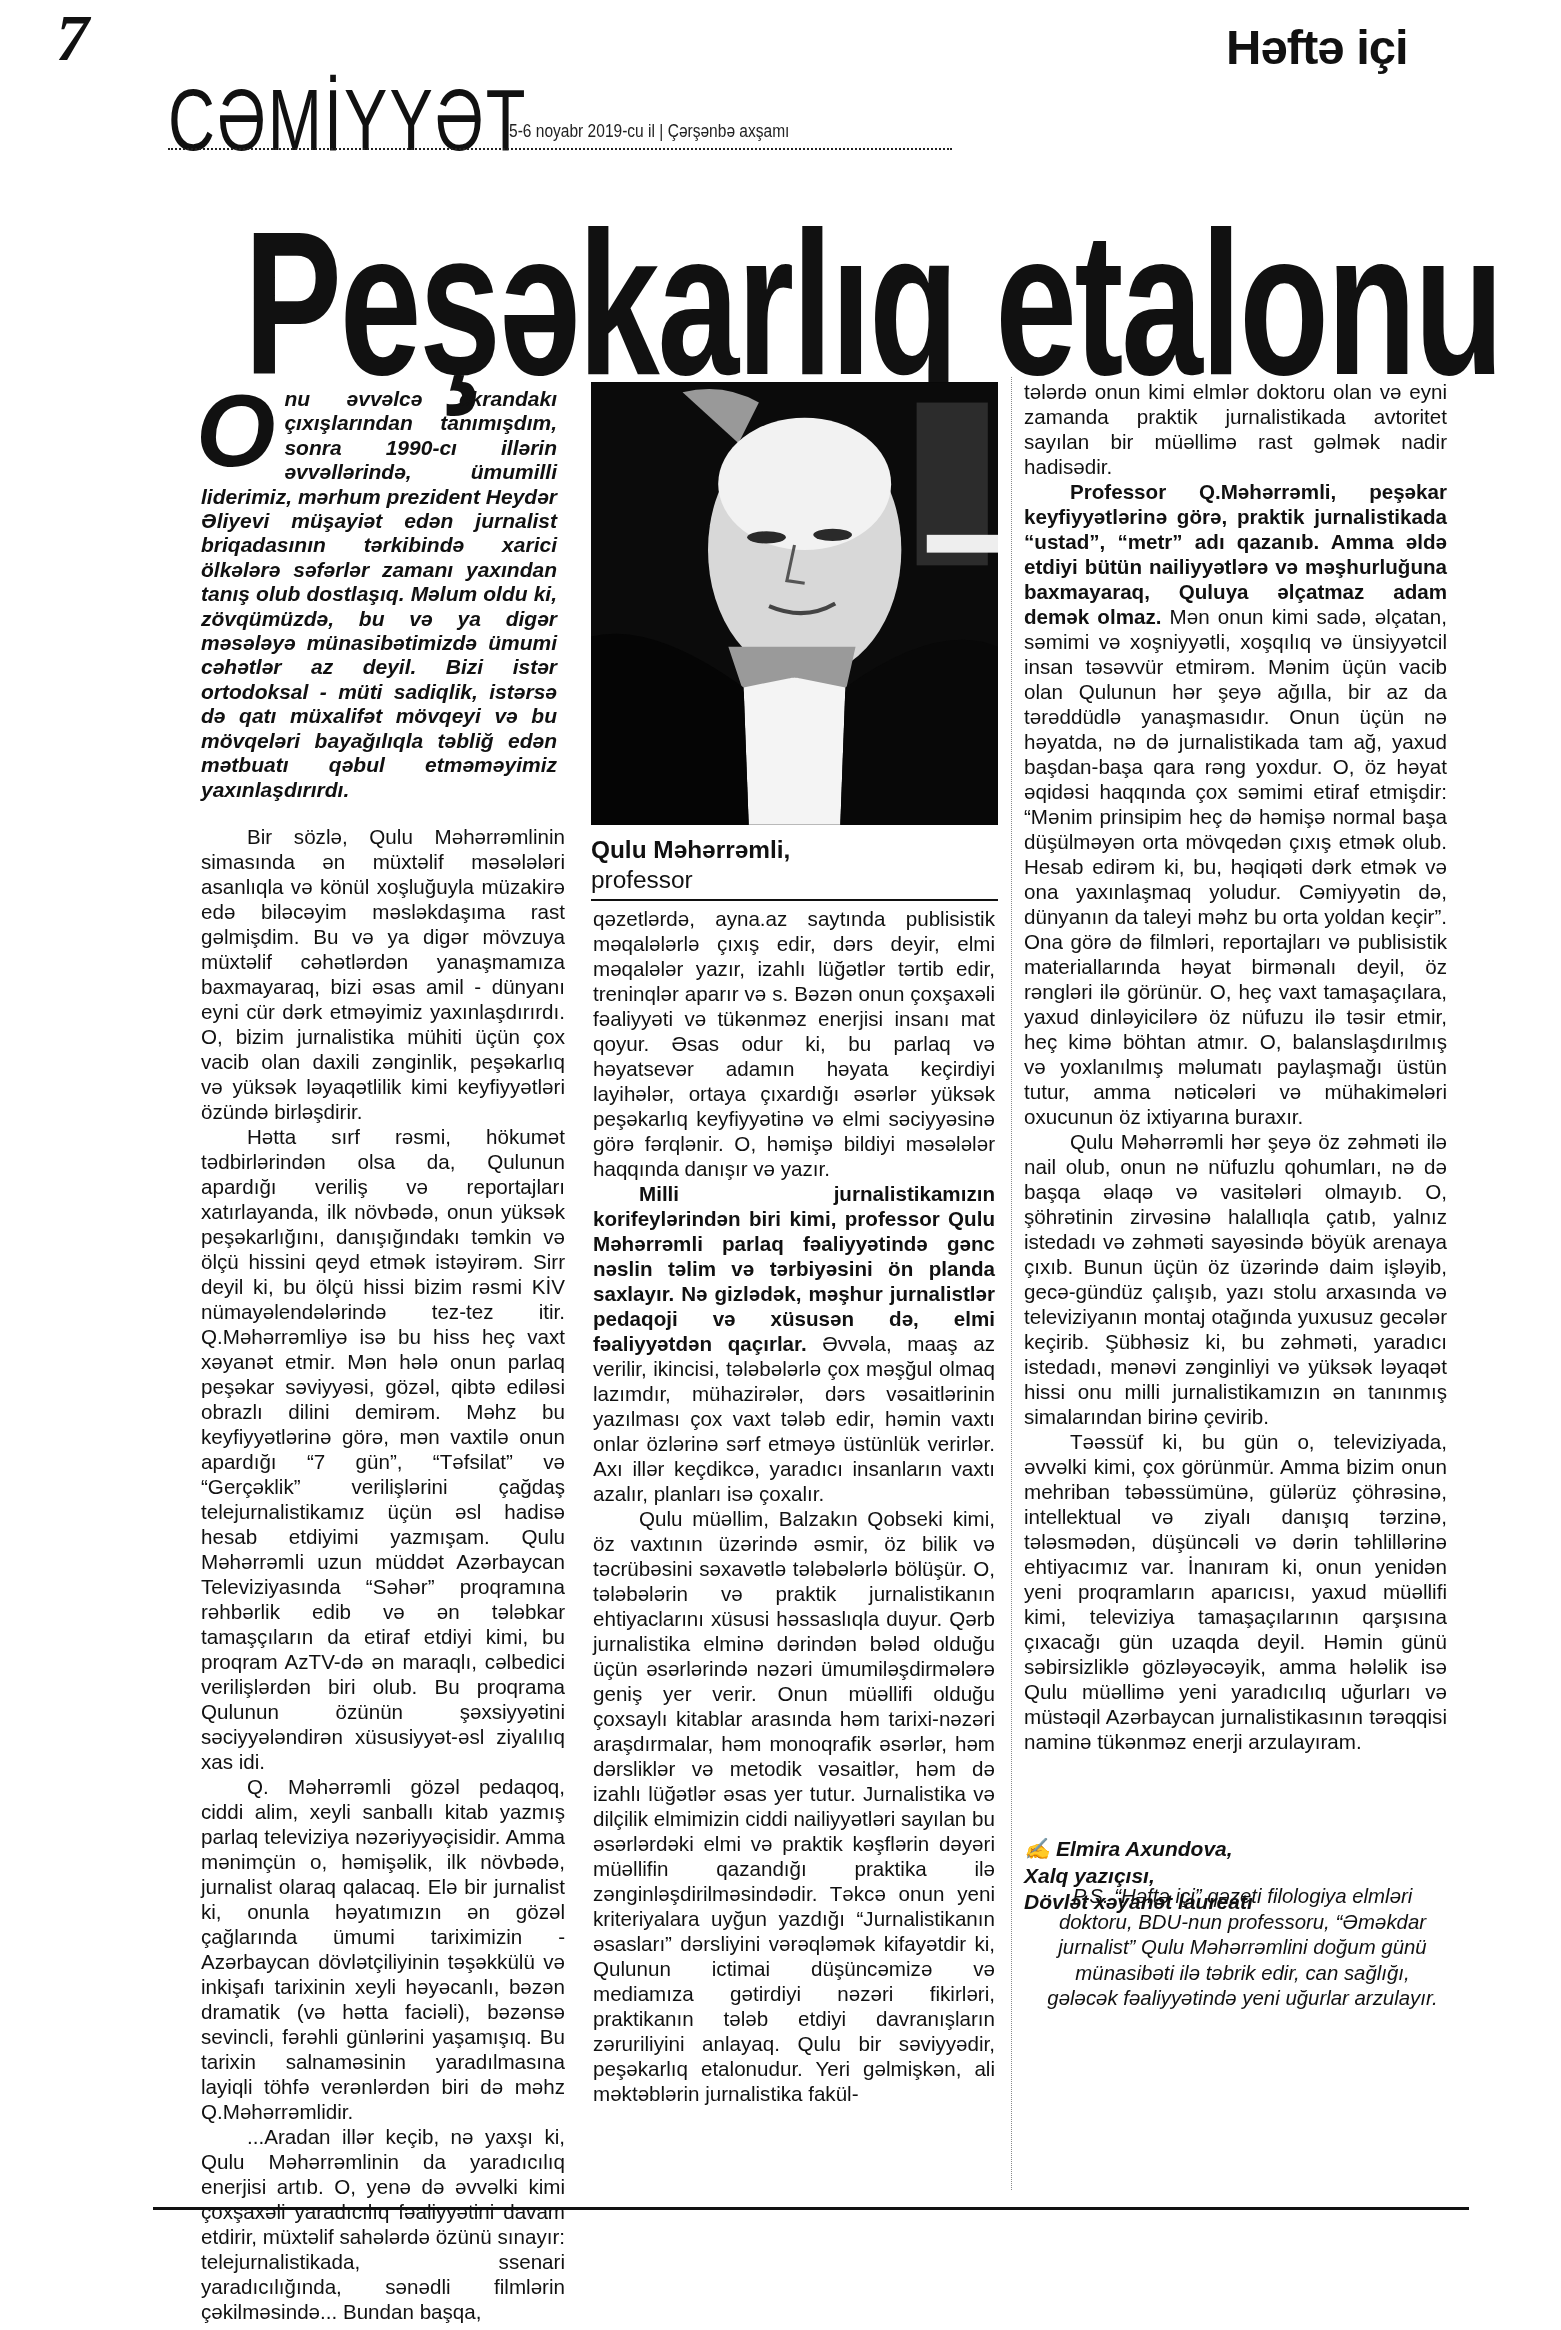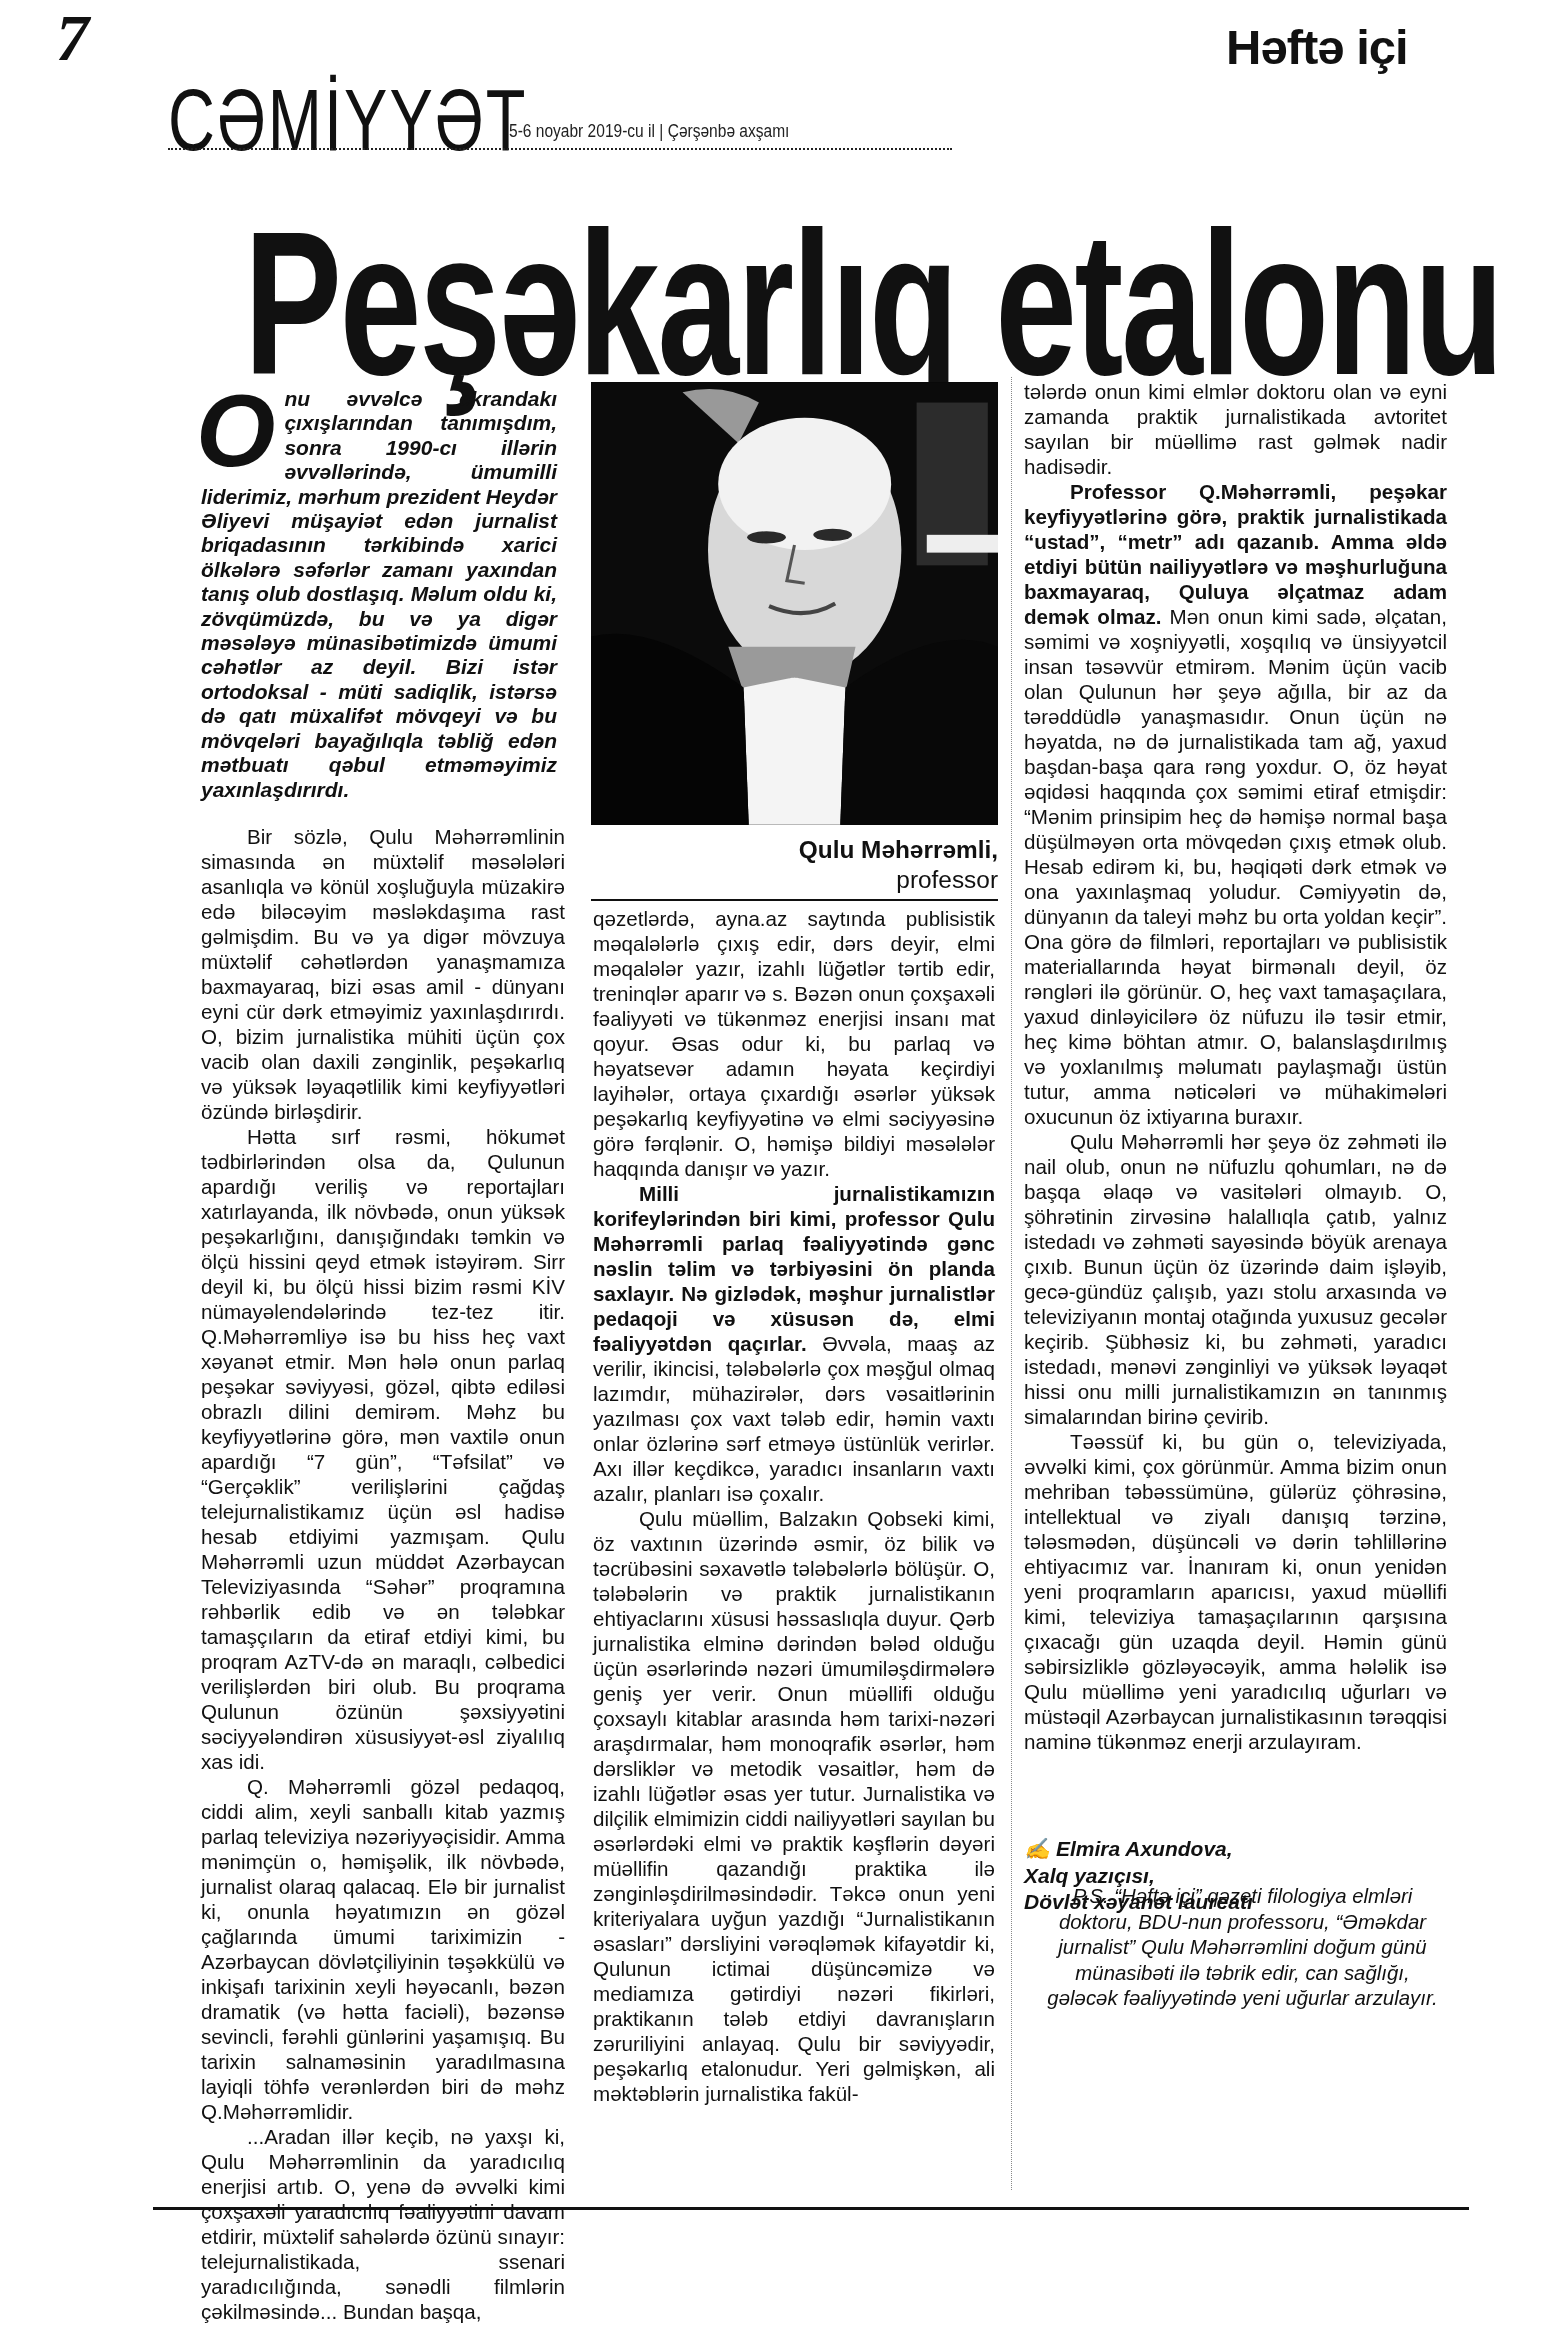--- a/index.html
+++ b/index.html
@@ -12,21 +12,21 @@
   .headline { position: absolute; left: 244px; top: 201px; width: 1141px; font-family: "Liberation Sans", sans-serif; font-weight: bold; font-size: 204px; line-height: 1; letter-spacing: -3.1px; transform: scaleX(0.72); transform-origin: left top; white-space: nowrap; }
   .col { position: absolute; font-family: "Liberation Sans", sans-serif; font-size: 20.6px; line-height: 25px; text-align: justify; }
   .col p { margin: 0; text-indent: 46px; }
   .col p.noindent { text-indent: 0; }
   .col1 { left: 201px; top: 800px; width: 364px; margin-top: 24px; }
   .col2 { left: 593px; top: 906px; width: 402px; }
   .col3 { left: 1024px; top: 379px; width: 423px; }
   .lead { position: absolute; left: 201px; top: 387px; width: 356px; font-family: "Liberation Sans", sans-serif; font-weight: bold; font-style: italic; font-size: 21px; line-height: 24.4px; text-align: justify; }
   .dropcap { float: left; font-family: "Liberation Sans", sans-serif; font-weight: bold; font-style: italic; font-size: 102px; line-height: 81px; margin: 4.1px 9.2px 0 -5.1px; }
   .photo { position: absolute; left: 591px; top: 382px; width: 407px; height: 443px; background: #0a0a0a; overflow: hidden; }
-  .caption { position: absolute; left: 591px; top: 835px; width: 407px; text-align: right; font-family: "Liberation Sans", sans-serif; font-size: 24.4px; line-height: 29.5px; }
+  .caption { position: absolute; left: 591px; top: 835px; width: 407px; text-align: left; font-family: "Liberation Sans", sans-serif; font-size: 24.4px; line-height: 29.5px; }
   .caption .name { font-weight: bold; display: block; }
   .caption-rule { position: absolute; left: 591px; top: 899px; width: 407px; border-top: 2px solid #111; }
   .col-rule { position: absolute; left: 1011px; top: 377px; height: 1813px; border-left: 1px dotted #888; }
   .bold { font-weight: bold; }
   .signature { position: absolute; left: 1024px; top: 1836px; width: 423px; font-family: "Liberation Sans", sans-serif; font-weight: bold; font-style: italic; font-size: 21px; line-height: 26.5px; }
   .ps { position: absolute; left: 1039px; top: 1884px; width: 407px; text-align: center; font-family: "Liberation Sans", sans-serif; font-style: italic; font-size: 20.4px; line-height: 25.5px; }
   .bottom-rule { position: absolute; left: 153px; top: 2207px; width: 1316px; border-top: 3.6px solid #111; }
 </style>
 </head>
 <body>

